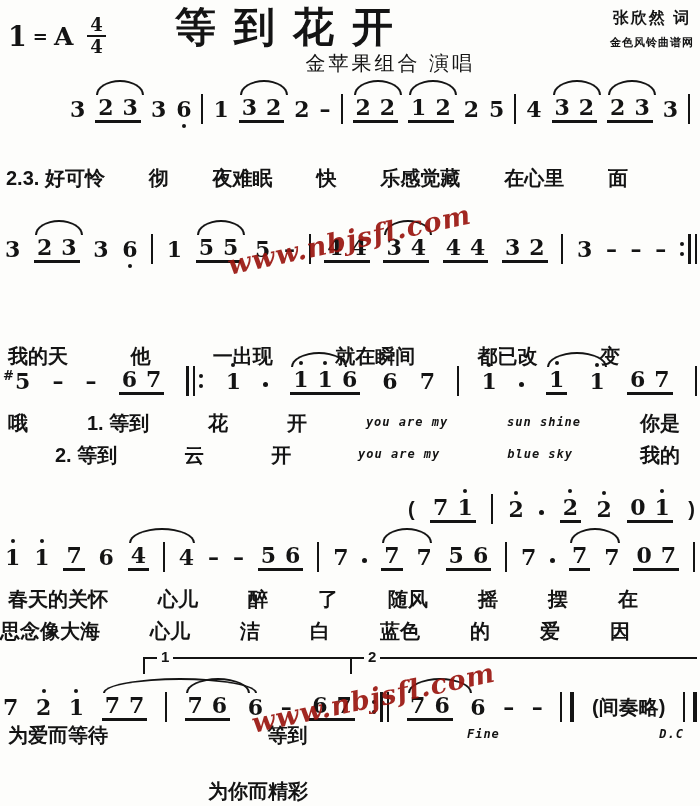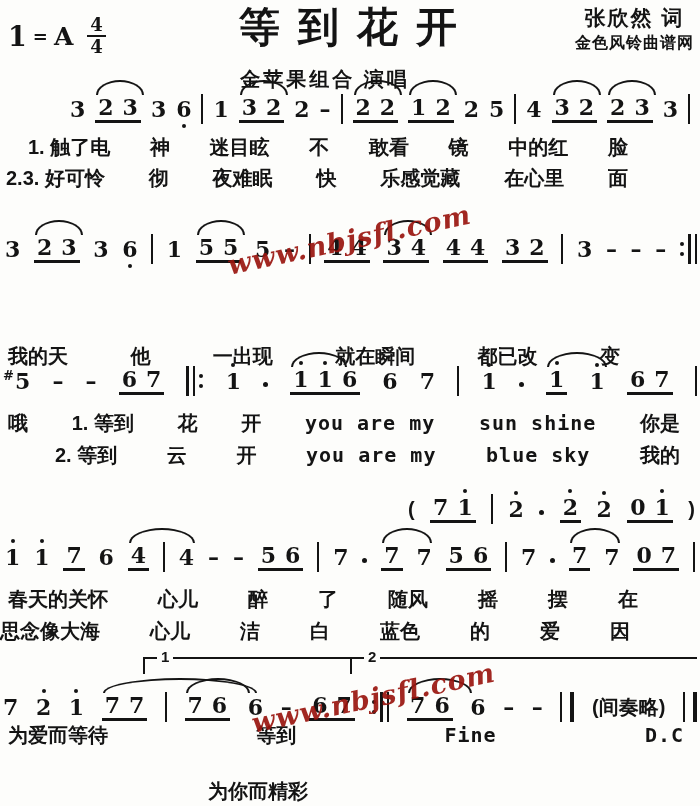--- a/index.html
+++ b/index.html
@@ -8,27 +8,27 @@
   
   .keysig{position:absolute;left:8px;top:16px;display:flex;align-items:center;gap:6px;
           font-family:"DejaVu Serif",serif;font-weight:bold;}
   .keysig .kn{font-size:27px;}
   .keysig .ke{font-size:18px;}
   .keysig .kl{font-size:25px;}
   .frac{display:inline-flex;flex-direction:column;align-items:center;line-height:1;
         font-size:18px;margin-left:8px;}
   .frac .ft{border-bottom:2px solid #141414;padding:0 3px 1px;}
   .frac .fb{padding-top:1px;}
-  .title{position:absolute;left:175px;top:0px;width:300px;text-align:right;
+  .title{position:absolute;left:175px;top:0px;width:300px;text-align:left;
          font-size:41px;font-weight:bold;letter-spacing:18px;white-space:nowrap;}
-  .subtitle{position:absolute;left:175px;top:50px;width:300px;text-align:center;
-            font-size:20px;font-weight:bold;letter-spacing:3px;white-space:nowrap;margin-top:16px;}
+  .subtitle{position:absolute;left:175px;top:50px;width:300px;text-align:right;
+            font-size:20px;font-weight:normal;letter-spacing:3px;white-space:nowrap;}
   .credits{position:absolute;right:6px;top:4px;text-align:center;font-weight:bold;white-space:nowrap;}
-  .credits .cl{font-size:21px;line-height:28px;letter-spacing:2px;}
-  .credits .site{font-size:16px;line-height:22px;letter-spacing:1px;}
+  .credits .cl{font-size:16px;line-height:28px;letter-spacing:2px;}
+  .credits .site{font-size:11px;line-height:22px;letter-spacing:1px;font-family:Liberation Mono, monospace;}
   
   .mline{position:absolute;height:34px;display:flex;align-items:center;
          justify-content:space-between;}
   .note{position:relative;display:inline-block;font-family:"DejaVu Serif",serif;
         font-weight:bold;font-size:22px;line-height:1;}
   .note b{font-weight:bold;}
   .note.hi::before{content:"";position:absolute;width:4px;height:4px;background:#141414;
         border-radius:50%;top:-7px;left:50%;transform:translateX(-50%);}
   .note.lo::after{content:"";position:absolute;width:4px;height:4px;background:#141414;
         border-radius:50%;bottom:-8px;left:50%;transform:translateX(-50%);}
@@ -43,22 +43,22 @@
   .rep{display:inline-flex;align-items:center;gap:4px;height:30px;}
   .rep .bb{width:4px;height:30px;border-left:3px solid #141414;border-right:2px solid #141414;}
   .rep .dd{display:flex;flex-direction:column;gap:6px;}
   .rep .dd i{width:4px;height:4px;border-radius:50%;background:#141414;}
   .adot{width:5px;height:5px;border-radius:50%;background:#141414;align-self:center;margin-top:6px;}
   .mtxt{font-size:20px;font-weight:bold;white-space:nowrap;}
   
   .lrow{position:absolute;display:flex;justify-content:space-between;font-size:20px;
         font-weight:bold;white-space:nowrap;line-height:1.1;}
   .lrow.single{justify-content:flex-end;}
-  .seg.lat{font-family:"DejaVu Sans Mono",monospace;font-size:20px;letter-spacing:1px;
-           align-self:center;}
+  .seg.lat{font-family:"DejaVu Sans Mono",monospace;font-size:12px;letter-spacing:1px;
+           align-self:center;font-style:italic;}
   
   .ebr{position:absolute;border-top:2px solid #141414;border-left:2px solid #141414;height:15px;}
   .ebr b{position:absolute;left:12px;top:-11px;background:#fdfdfb;padding:0 4px;font-size:15px;}
   .wm{position:absolute;color:#9a150f;font-family:"DejaVu Serif",serif;font-style:italic;
       font-weight:bold;font-size:27px;letter-spacing:1px;transform:rotate(-12deg);
       transform-origin:left center;opacity:.92;white-space:nowrap;}
 </style>
 </head>
 <body>
 
@@ -470,30 +470,20 @@
         <span class="note"><b>–</b></span>
       </span>
       <span class="tok">
         <span class="note"><b>–</b></span>
       </span>
       <span class="fin"></span>
       <span class="mtxt">(间奏略)</span>
       <span class="fin"></span>
     </div>
 
-  <div class="lrow" style="left:28px;top:136px;width:600px;">
-      <span class="seg">1. 触了电</span>
-      <span class="seg">神</span>
-      <span class="seg">迷目眩</span>
-      <span class="seg">不</span>
-      <span class="seg">敢看</span>
-      <span class="seg">镜</span>
-      <span class="seg">中的红</span>
-      <span class="seg">脸</span>
-    </div>
   <div class="lrow" style="left:6px;top:167px;width:622px;">
       <span class="seg">2.3. 好可怜</span>
       <span class="seg">彻</span>
       <span class="seg">夜难眠</span>
       <span class="seg">快</span>
       <span class="seg">乐感觉藏</span>
       <span class="seg">在心里</span>
       <span class="seg">面</span>
     </div>
   <div class="lrow" style="left:8px;top:309px;width:612px;margin-top:36px;">

